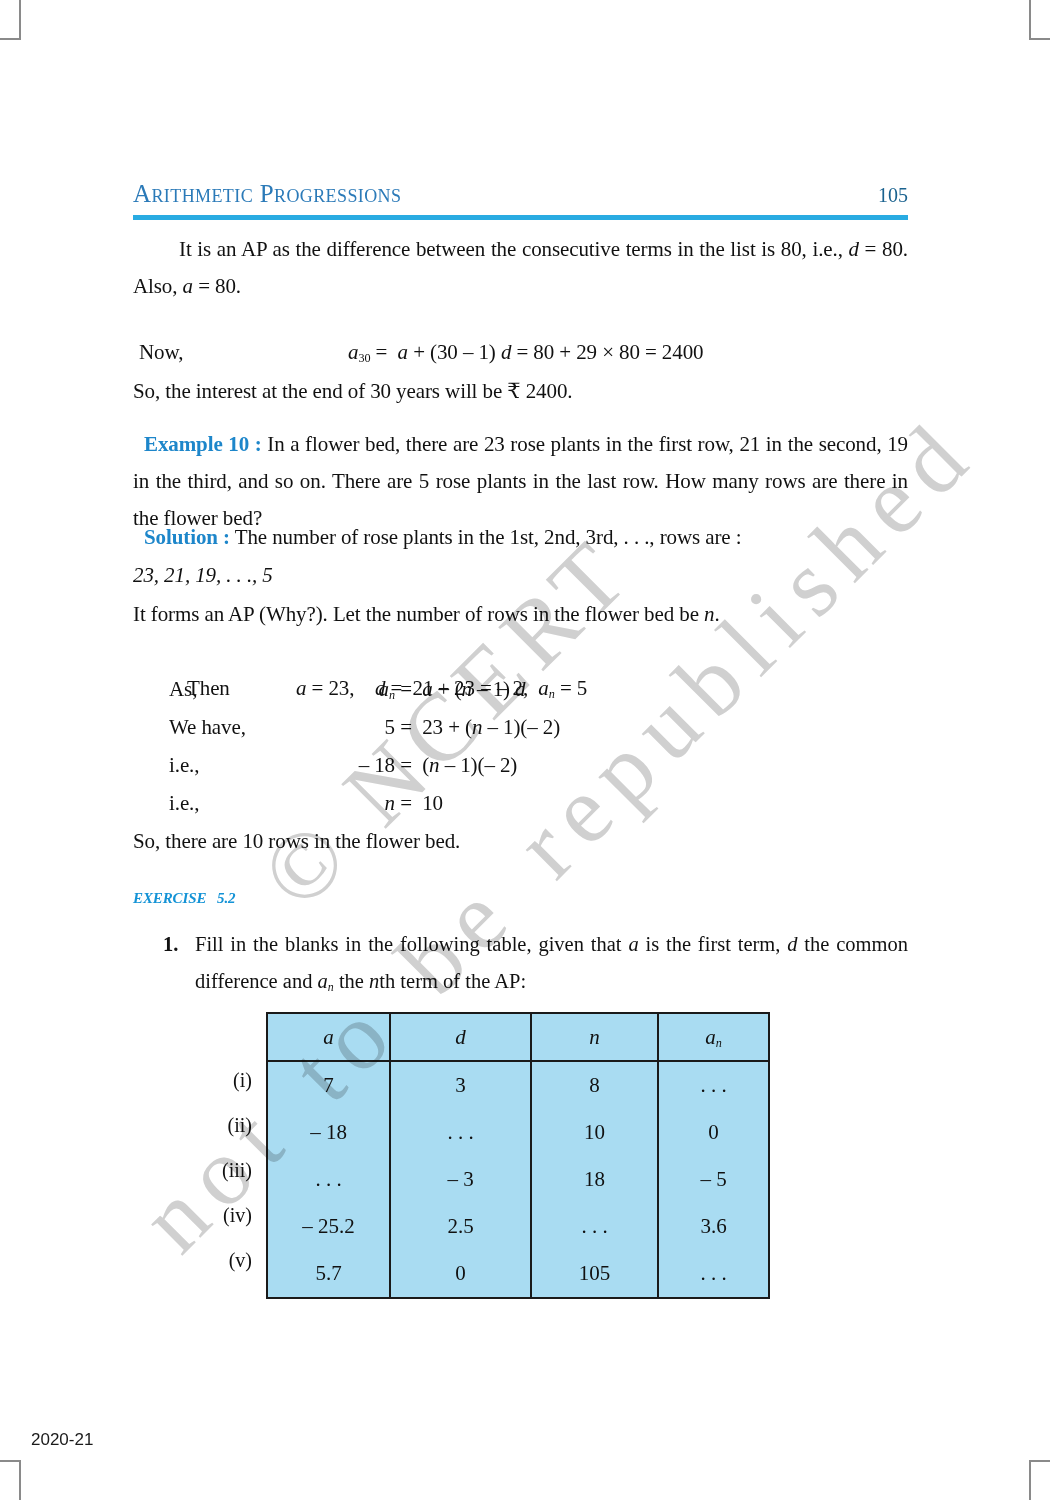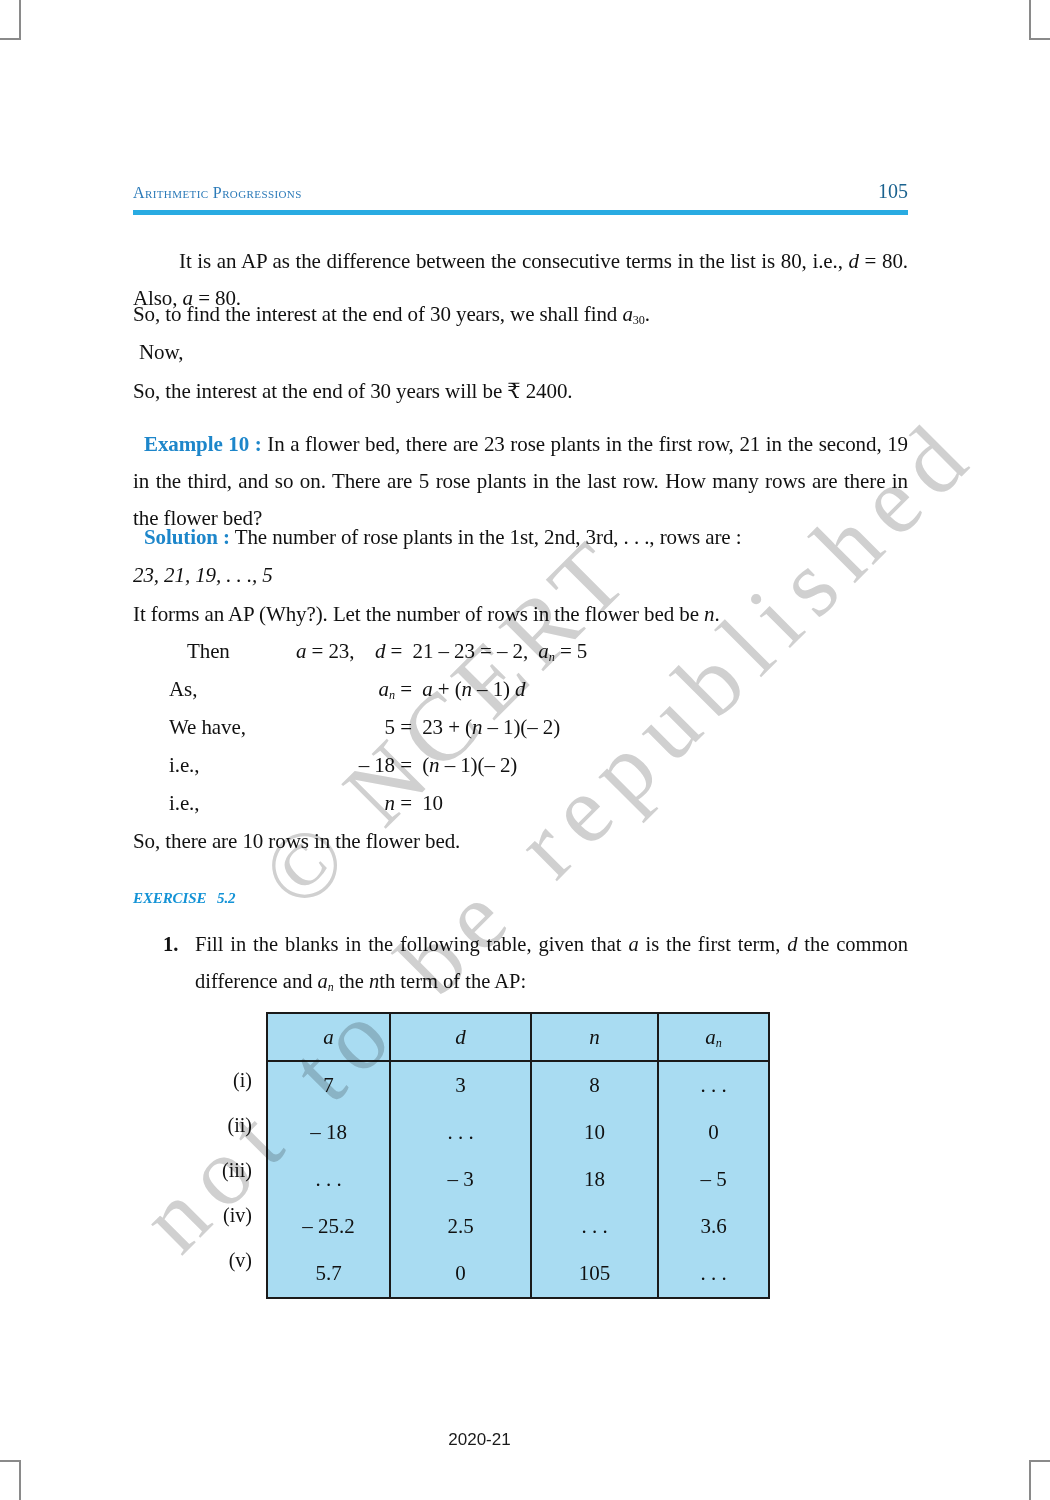--- a/index.html
+++ b/index.html
@@ -30,21 +30,21 @@
     font-family:"Liberation Serif","DejaVu Serif",serif;
   }
   .wm-line1{font-size:96px;letter-spacing:10px;line-height:158px;white-space:pre;}
   .wm-line2{font-size:96px;letter-spacing:14px;word-spacing:10px;line-height:158px;white-space:pre;}
   
   .pg-header{
     position:absolute;left:133px;top:180px;width:775px;display:flex;
     justify-content:space-between;align-items:baseline;
     border-bottom:5px solid var(--rule);padding-bottom:7px;
   }
-  .pg-title{font-variant:small-caps;font-size:16px;letter-spacing:.4px;color:var(--header-text);}
+  .pg-title{font-variant:small-caps;font-size:25px;letter-spacing:.4px;color:var(--header-text);}
   .pg-num{font-size:20px;color:var(--page-number);}
   
   .blk{position:absolute;left:133px;width:775px;font-size:21px;line-height:37px;letter-spacing:-0.1px;}
   .just{text-align:justify;}
   .indent{text-indent:46px;}
   sub{font-size:.58em;vertical-align:-0.24em;line-height:0;}
   i{font-style:italic;}
   .lead{color:var(--accent-blue);font-weight:bold;margin-left:11px;}
   .center{text-align:left;font-style:italic;}
   
@@ -70,22 +70,22 @@
   table.ap col.c0{width:123px;} table.ap col.c1{width:141px;}
   table.ap col.c2{width:127px;} table.ap col.c3{width:111px;}
   table.ap{border:2.5px solid var(--table-border);}
   table.ap th{
     height:44px;font-size:21px;font-weight:normal;text-align:center;vertical-align:middle;
     border-bottom:2px solid var(--table-border);
   }
   table.ap td{height:45px;font-size:21px;text-align:center;vertical-align:middle;white-space:pre;}
   table.ap th + th, table.ap td + td{border-left:2px solid var(--table-border);}
   
-  .footer{position:absolute;left:0;top:1430px;width:959px;text-align:center;
-    font-family:"Liberation Sans","DejaVu Sans",sans-serif;font-size:17px;color:#1a1a1a;}
+  .footer{position:absolute;left:0;top:1430px;width:959px;text-align:left;
+    font-family:"Liberation Sans","DejaVu Sans",sans-serif;font-size:17px;color:#1a1a1a;padding-left:31px;}
 </style>
 </head>
 <body>
 
 <div class="page">
 
   <div class="cm-v" style="left:19px;top:0;"></div>
   <div class="cm-h" style="left:0;top:38px;"></div>
   <div class="cm-v" style="left:1029px;top:0;"></div>
   <div class="cm-h" style="left:1029px;top:38px;"></div>
@@ -99,26 +99,26 @@
       <div class="wm-line1">© NCERT</div>
       <div class="wm-line2">not to be republished</div>
     </div>
   </div>
 
   <div class="pg-header">
     <span class="pg-title">Arithmetic Progressions</span>
     <span class="pg-num">105</span>
   </div>
 
-  <div class="blk just indent" style="top:231px;margin-top:12px;">It is an AP as the difference between the consecutive terms in the list is 80, i.e., <i>d</i> = 80. Also, <i>a</i> = 80.</div>
-
-  <div class="blk" style="top:296px;">So, to find the interest at the end of 30 years, we shall find <i>a</i><sub>30</sub>.</div>
+  <div class="blk just indent" style="top:231px;">It is an AP as the difference between the consecutive terms in the list is 80, i.e., <i>d</i> = 80. Also, <i>a</i> = 80.</div>
+
 
   <div class="blk eqrow" style="top:334px;">
     <span class="eqlabel">Now,</span>
+    <span class="eqformula" style="margin-left:215px;"><i>a</i><sub>30</sub> =  <i>a</i> + (30 – 1) <i>d</i> = 80 + 29 × 80 = 2400</span>
   </div>
 
   <div class="blk" style="top:373px;">So, the interest at the end of 30 years will be ₹ 2400.</div>
 
   <div class="blk just" style="top:426px;">
     <span class="lead">Example 10 :</span><span> In a flower bed, there are 23 rose plants in the first row, 21 in the second, 19 in the third, and so on. There are 5 rose plants in the last row. How many rows are there in the flower bed?</span>
   </div>
 
   <div class="blk" style="top:519px;">
     <span class="lead">Solution :</span><span> The number of rose plants in the 1st, 2nd, 3rd, . . ., rows are :</span>

